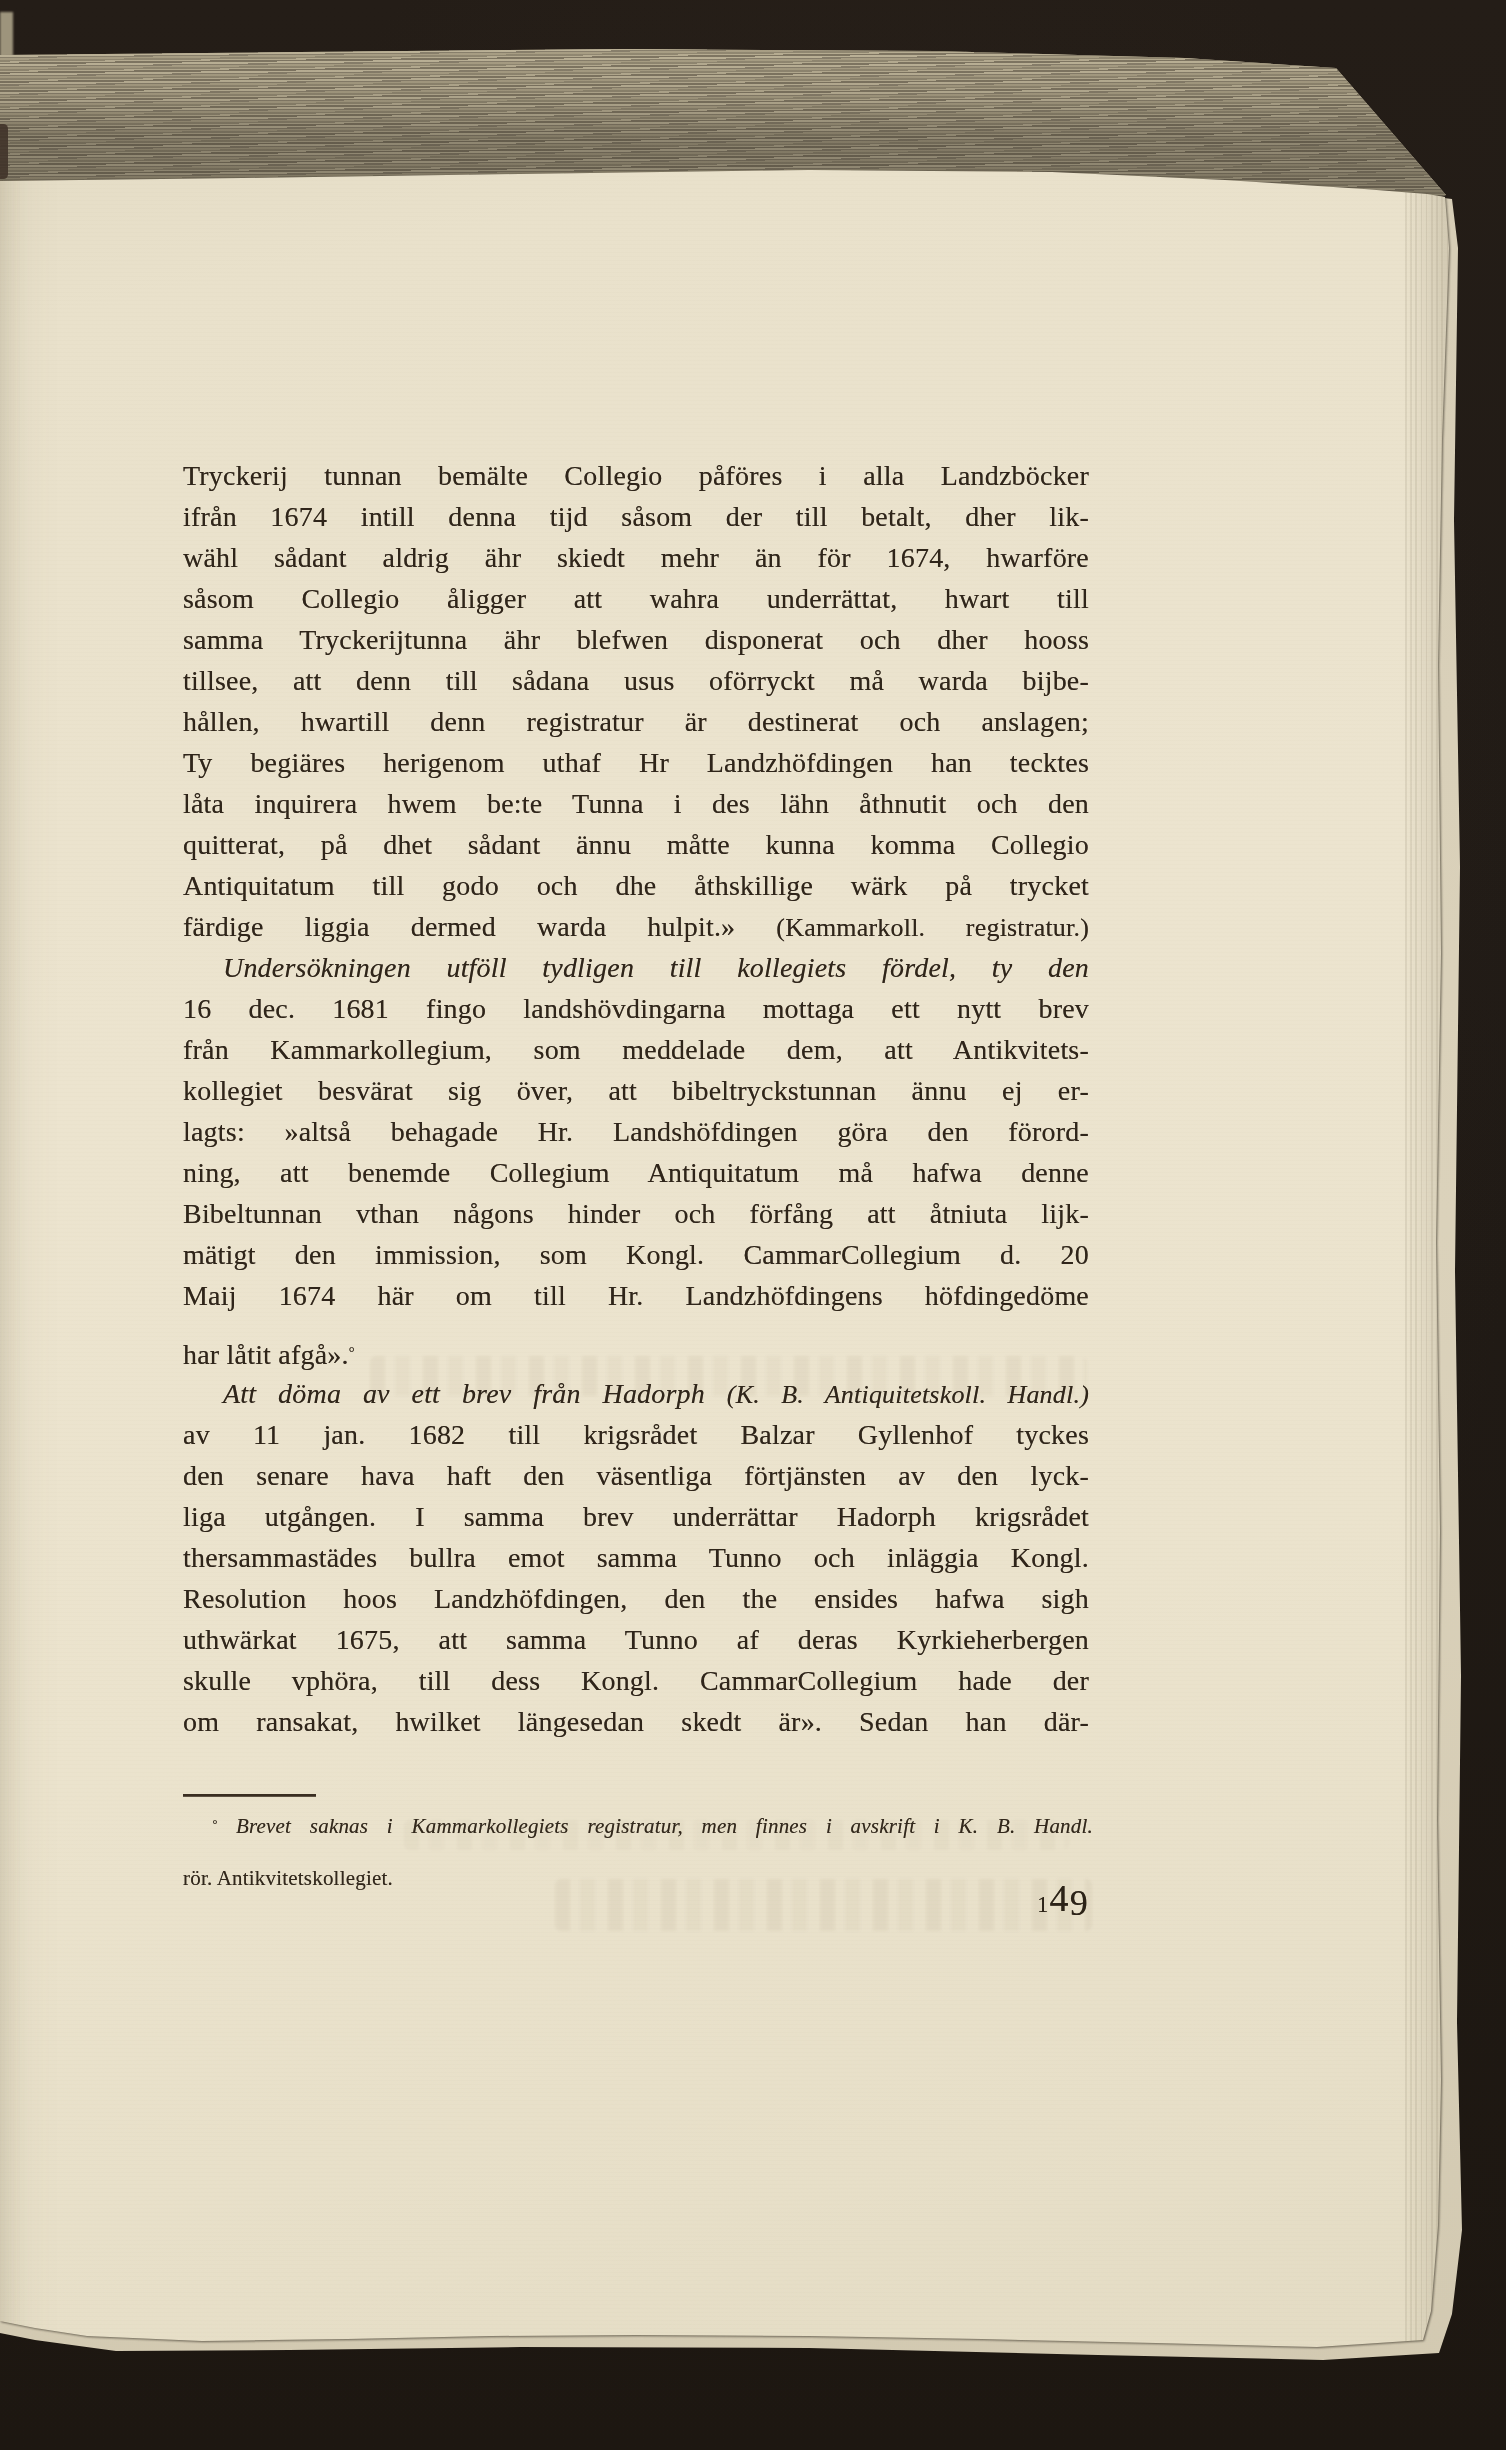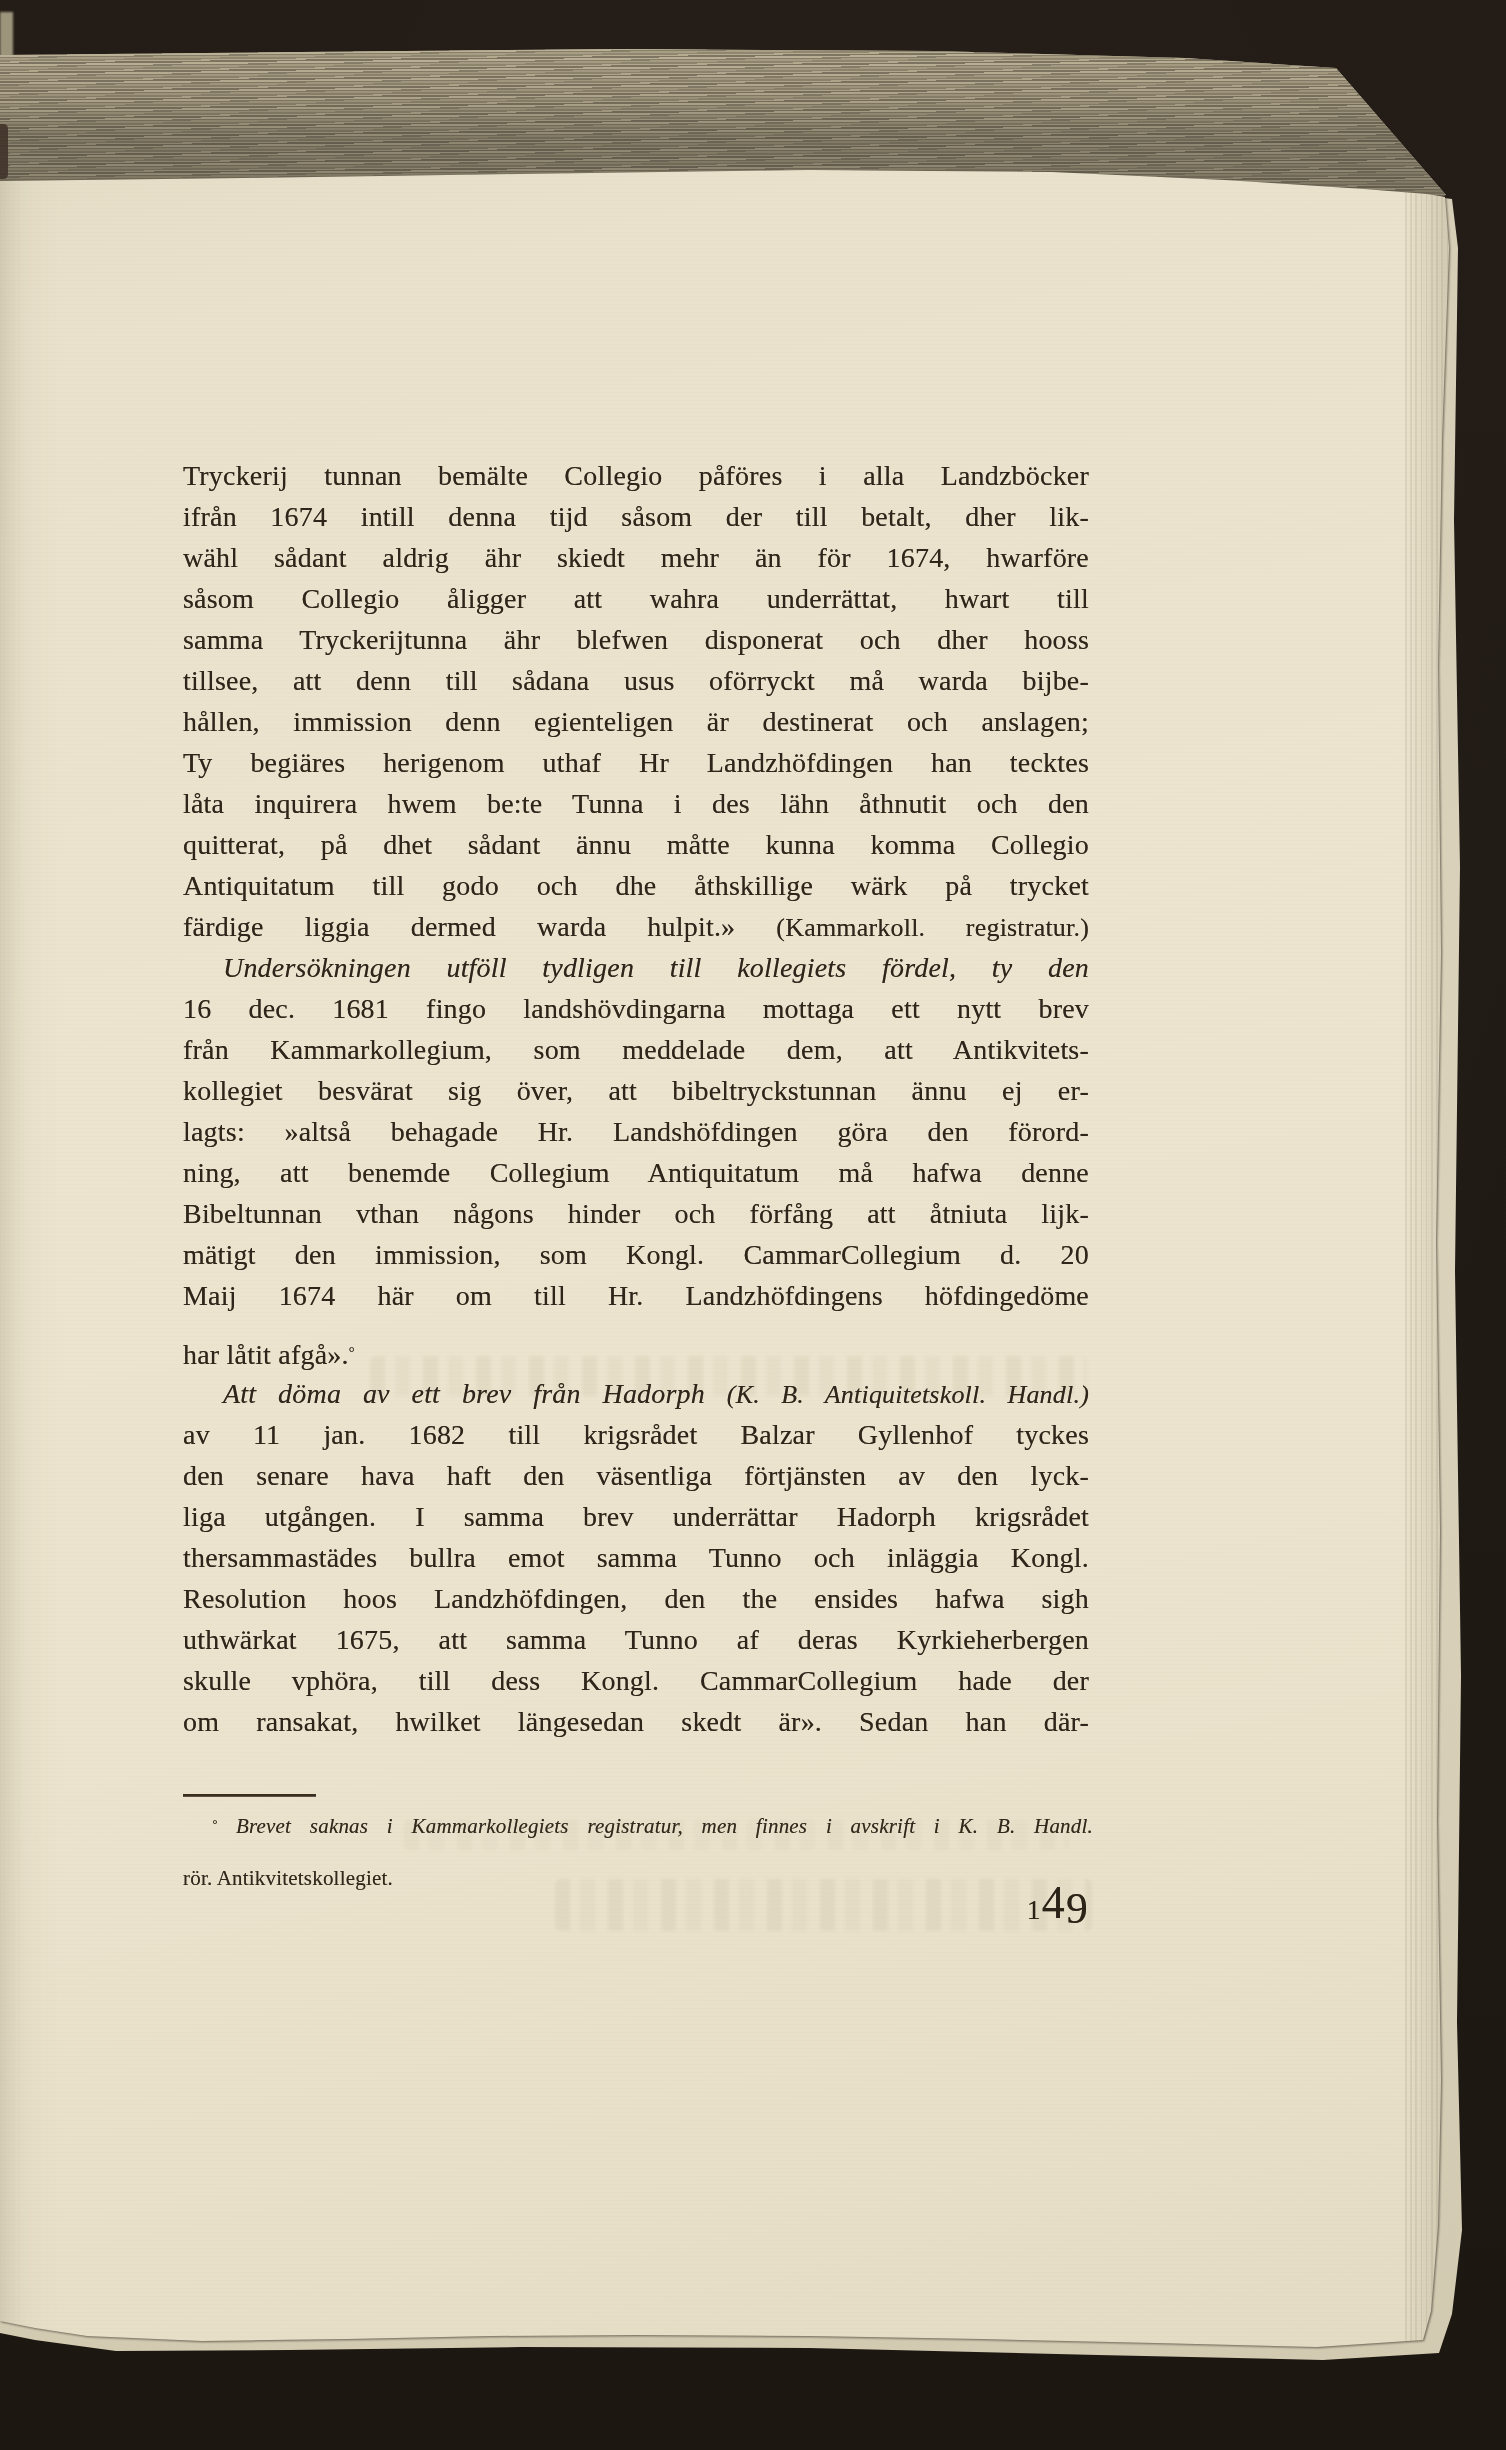--- a/index.html
+++ b/index.html
@@ -94,21 +94,21 @@
     position:absolute;left:183px;top:1805px;width:910px;
     color:#32281c;text-shadow:0 0 0.6px rgba(50,40,28,.5);
   }
   .footnote .line{height:38px;line-height:38px;font-size:21px;}
   .footnote .line.ind{text-indent:29px;}
   .footnote .seg-sup{font-size:.6em;vertical-align:.4em;}
 
   
   .page-number{
     position:absolute;left:183px;top:1877px;width:906px;
-    text-align:right;font-size:46px;color:#2c2318;letter-spacing:1.2px;
+    text-align:right;font-size:38px;color:#2c2318;letter-spacing:1.2px;
     text-shadow:0 0 0.6px rgba(44,35,24,.6);
   }
   .page-number .os{display:inline-block;}
   .page-number .os-1{font-size:.60em;}
   .page-number .os-4{transform:translateY(-0.02em);}
   .page-number .os-9{font-size:.95em;transform:translateY(0.09em);}
 </style>
 </head>
 <body>
 
@@ -125,21 +125,21 @@
       <div class="ghost g2"></div>
       <div class="ghost g3"></div>
 
       <div class="text-block">
           <div class="line"><span class="seg-body">Tryckerij tunnan bemälte Collegio påföres i alla Landzböcker</span></div>
           <div class="line"><span class="seg-body">ifrån 1674 intill denna tijd såsom der till betalt, dher lik-</span></div>
           <div class="line"><span class="seg-body">wähl sådant aldrig ähr skiedt mehr än för 1674, hwarföre</span></div>
           <div class="line"><span class="seg-body">såsom Collegio åligger att wahra underrättat, hwart till</span></div>
           <div class="line"><span class="seg-body">samma Tryckerijtunna ähr blefwen disponerat och dher hooss</span></div>
           <div class="line"><span class="seg-body">tillsee, att denn till sådana usus oförryckt må warda bijbe-</span></div>
-          <div class="line"><span class="seg-body">hållen, immission denn egienteligen är destinerat och anslagen;</span></div>
+          <div class="line"><span class="seg-body">hållen, hwartill denn registratur är destinerat och anslagen;</span></div>
           <div class="line"><span class="seg-body">Ty begiäres herigenom uthaf Hr Landzhöfdingen han tecktes</span></div>
           <div class="line"><span class="seg-body">låta inquirera hwem be:te Tunna i des lähn åthnutit och den</span></div>
           <div class="line"><span class="seg-body">quitterat, på dhet sådant ännu måtte kunna komma Collegio</span></div>
           <div class="line"><span class="seg-body">Antiquitatum till godo och dhe åthskillige wärk på trycket</span></div>
           <div class="line"><span class="seg-body">färdige liggia dermed warda hulpit.» </span><span class="seg-small">(Kammarkoll. registratur.)</span></div>
           <div class="line ind"><span class="seg-body">Undersökningen utföll tydligen till kollegiets fördel, ty den</span></div>
           <div class="line"><span class="seg-body">16 dec. 1681 fingo landshövdingarna mottaga ett nytt brev</span></div>
           <div class="line"><span class="seg-body">från Kammarkollegium, som meddelade dem, att Antikvitets-</span></div>
           <div class="line"><span class="seg-body">kollegiet besvärat sig över, att bibeltryckstunnan ännu ej er-</span></div>
           <div class="line"><span class="seg-body">lagts: »altså behagade Hr. Landshöfdingen göra den förord-</span></div>

